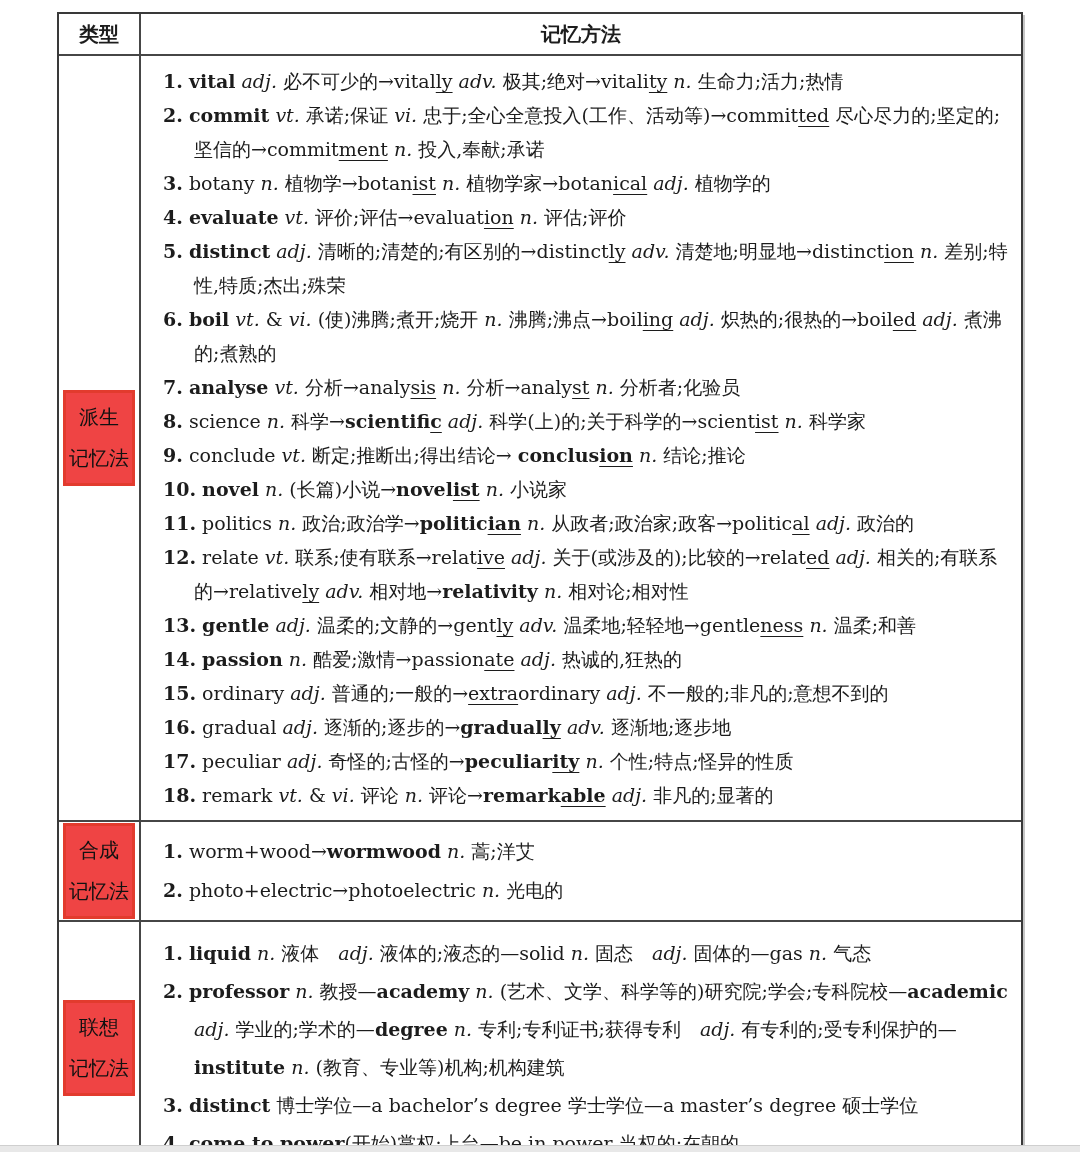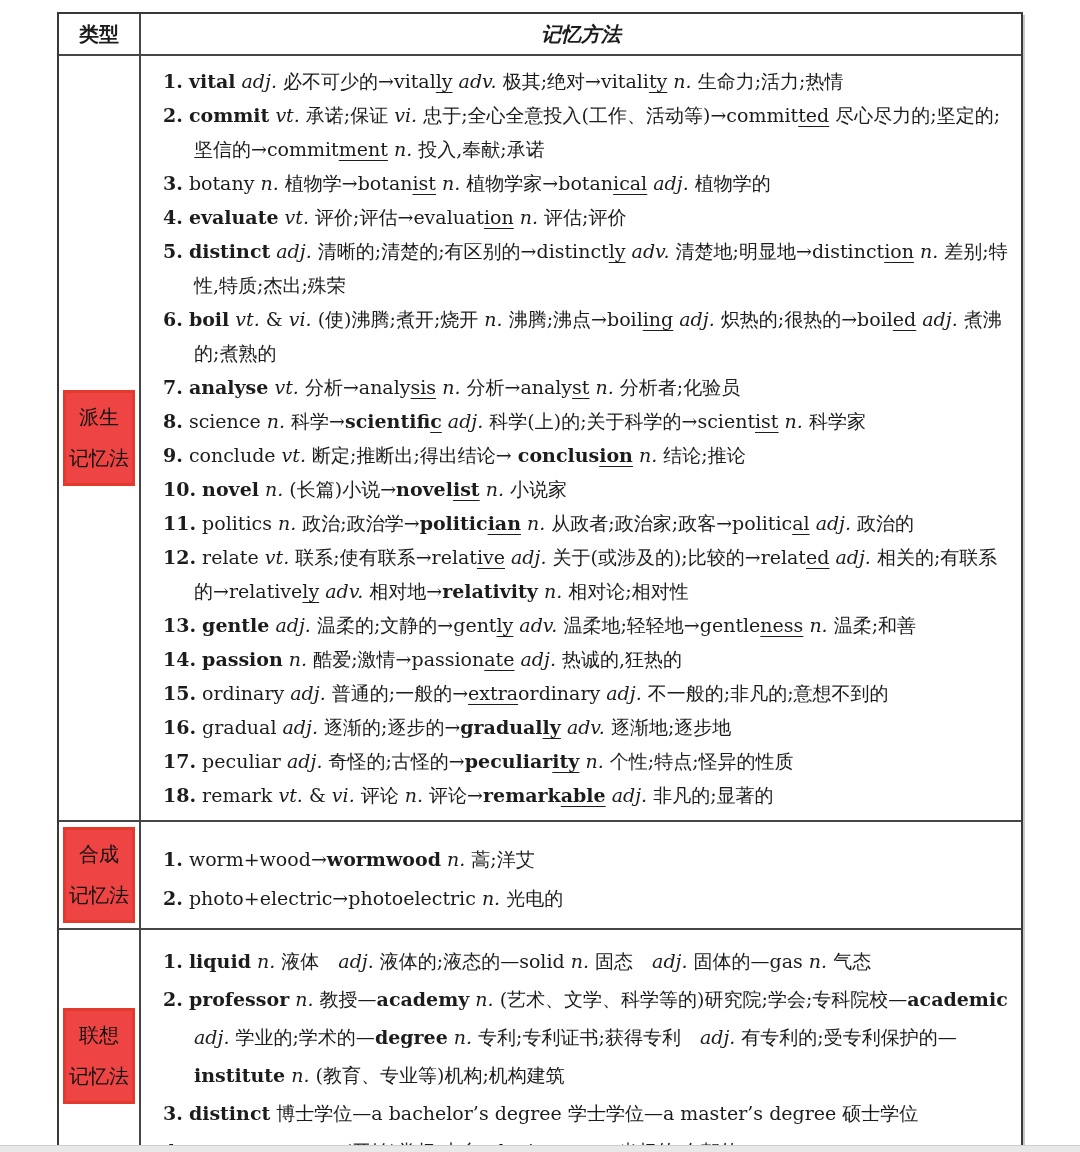--- a/index.html
+++ b/index.html
@@ -15,35 +15,35 @@
     border:2px solid #393939; background:#fff;
     box-shadow:2px 3px 0 #c6c6c6;
   }
   .hrow {
     display:flex; height:40px;
     font-family:"DejaVu Sans","Liberation Sans",sans-serif;
     font-weight:bold; font-size:20px;
   }
   .hcell { display:flex; align-items:center; justify-content:center; }
   .hcell.c1 { width:82px; flex:none; border-right:2px solid var(--line); }
-  .hcell.c2 { flex:1;font-style:italic; }
+  .hcell.c2 { flex:1; }
   .brow { display:flex; border-top:2px solid var(--line); }
   .typecell {
     width:82px; flex:none; border-right:2px solid var(--line);
     display:flex; align-items:center; justify-content:center;
   }
   .labbox {
     border:3px solid var(--red); padding:4px 3px; text-align:center;
     font-size:20px; color:#111; background:#ef4444;
   }
   .lab-line { line-height:41px; white-space:nowrap; }
   .methodcell { flex:1; min-width:0; padding:8px 12px 8px 22px; font-size:19px; }
   .entry { margin:0; padding-left:31px; text-indent:-31px; }
   .row-0 .entry { line-height:34px; }
-  .row-1 .methodcell { padding-top:10px; padding-bottom:10px;margin-top:8px; }
+  .row-1 .methodcell { padding-top:10px; padding-bottom:10px; }
   .row-1 .entry { line-height:39px; }
   .row-2 .methodcell { padding-top:12px; padding-bottom:12px; }
   .row-2 .entry { line-height:38px; }
   .entry b { font-weight:bold; }
   .entry i { font-style:italic; font-family:"DejaVu Serif","Liberation Serif",serif; }
   .entry u { text-decoration:underline; text-underline-offset:4px; text-decoration-thickness:1.2px; }
   .bottom-strip {
     position:absolute; left:0; right:0; bottom:0; height:7px;
     background:var(--strip); border-top:1px solid #cfcfcf;
   }

